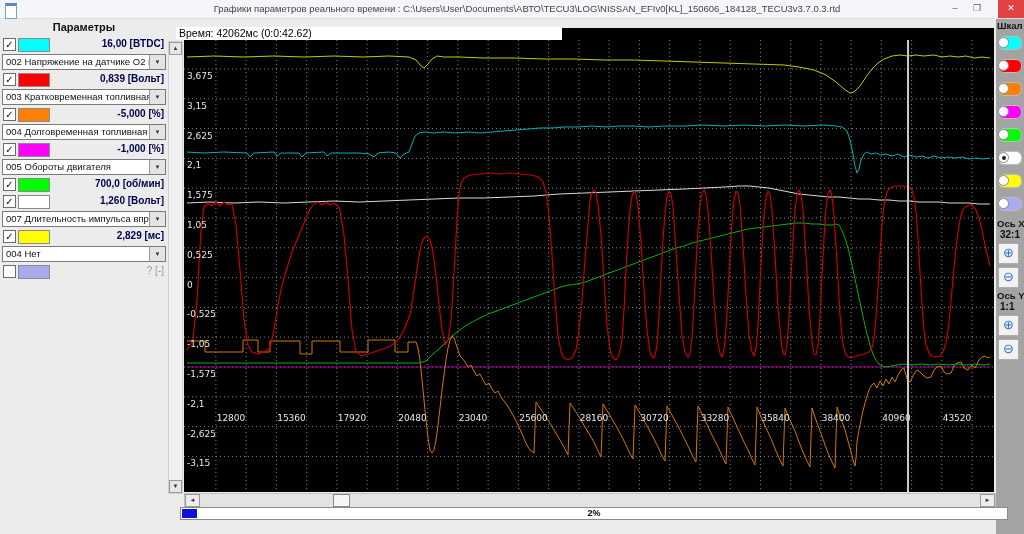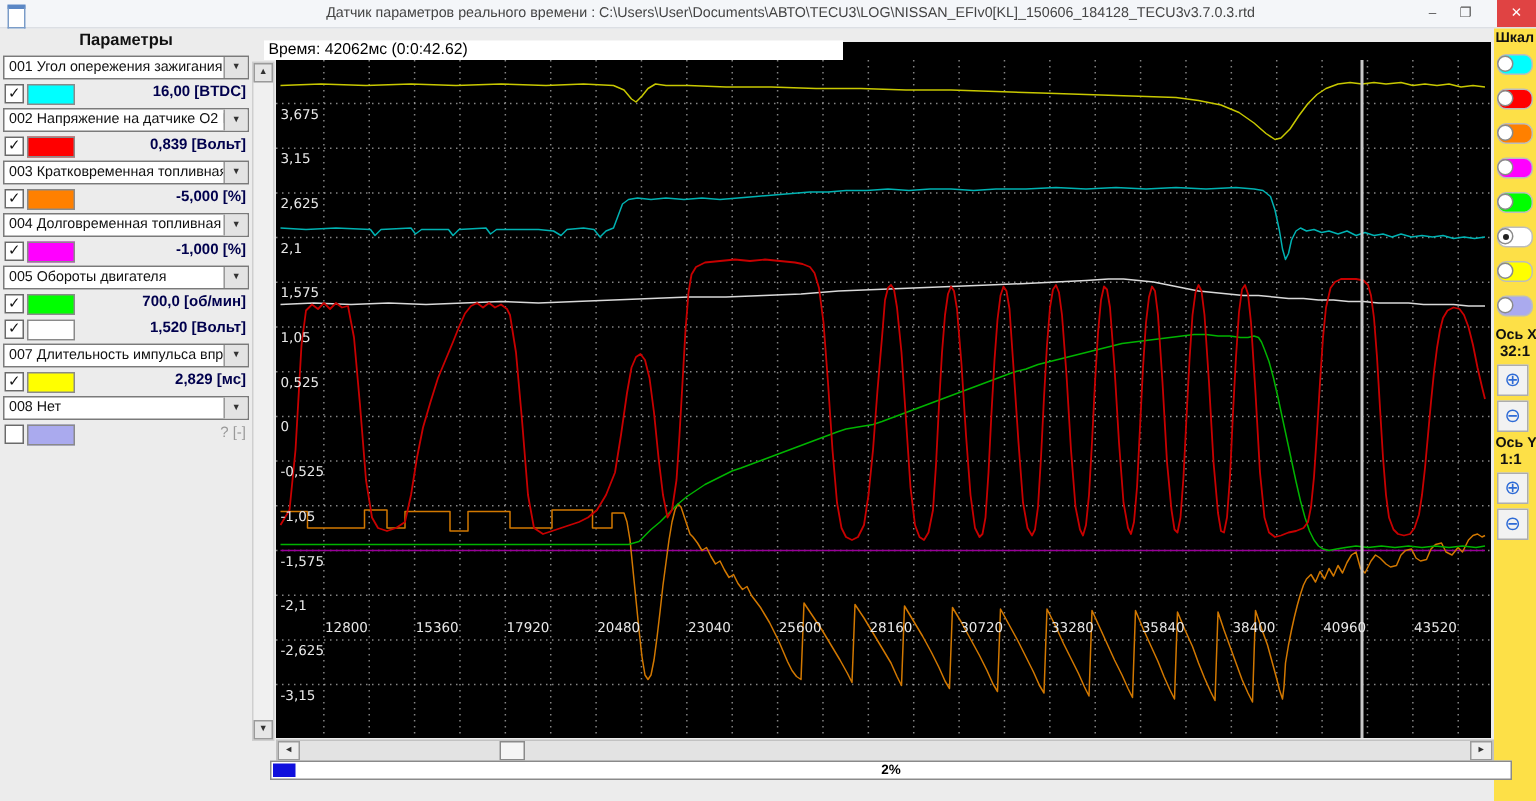--- a/index.html
+++ b/index.html
@@ -37,21 +37,21 @@
   .vs-btn{position:absolute;left:0;width:11px;height:11px;background:#e6e6e6;border:1px solid #9a9a9a;
     font-size:6px;line-height:11px;text-align:center;color:#333;}
   #vs-up{top:0;}
   #vs-down{bottom:0;}
   
   #chart{position:absolute;left:184px;top:28px;width:810px;height:464px;background:#000;}
   #chart svg{position:absolute;left:0;top:12px;}
   #time-box{position:absolute;left:176px;top:27px;width:383px;height:13px;background:#fff;
     font-size:10.5px;font-weight:normal;color:#000;line-height:13px;padding-left:3px;white-space:nowrap;}
   
-  #scales{position:absolute;left:996px;top:19px;width:28px;height:515px;background:#fde047;}
+  #scales{position:absolute;left:996px;top:19px;width:28px;height:515px;background:#a3a3a3;}
   #scales-header{font-size:9.5px;font-weight:bold;color:#111;margin:1px 0 3px 1px;white-space:nowrap;overflow:hidden;}
   .scale-row{position:relative;height:23px;}
   .pill{position:absolute;left:2px;top:2px;width:22px;height:12px;border-radius:6px;border:1px solid #bdbdbd;}
   .radio{position:absolute;left:2px;top:3px;width:9px;height:9px;border-radius:50%;background:#fff;
     border:1px solid #8a8a8a;}
   .radio .dot{position:absolute;left:2.5px;top:2.5px;width:4px;height:4px;border-radius:50%;background:#222;}
   .axis-label{font-size:9.5px;font-weight:bold;color:#111;margin-left:1px;white-space:nowrap;}
   .axis-ratio{font-size:10px;font-weight:bold;color:#111;margin-left:4px;}
   .zoom-btn{width:19px;height:19px;margin:3px 0 2px 2px;background:#f2f2f2;border:1px solid #adadad;
     font-size:13px;line-height:17px;text-align:center;color:#2e6bd6;}
@@ -65,33 +65,29 @@
   #progress{position:absolute;left:180px;top:507px;width:826px;height:11px;background:#fff;border:1px solid #8a8a8a;}
   #progress-fill{position:absolute;left:1px;top:1px;width:15px;height:9px;background:#1010dd;}
   #progress-label{position:absolute;left:0;right:0;top:0;text-align:center;font-size:9px;font-weight:bold;color:#000;line-height:11px;}
 </style>
 </head>
 <body>
 
 <div id="window">
   <div id="titlebar">
     <div id="app-icon"></div>
-    <div id="title-text">Датчик параметров реального времени : C:\Users\User\Documents\АВТО\TECU3\LOG\NISSAN_EFIv0[KL]_150606_184128_TECU3v3.7.0.3.rtd</div>
+    <div id="title-text">Графики параметров реального времени : C:\Users\User\Documents\АВТО\TECU3\LOG\NISSAN_EFIv0[KL]_150606_184128_TECU3v3.7.0.3.rtd</div>
     <div id="btn-min" class="win-btn">–</div>
     <div id="btn-max" class="win-btn">❐</div>
     <div id="btn-close" class="win-btn">✕</div>
   </div>
 
   <div id="params">
     <div id="params-header">Параметры</div>
     <div id="params-list">
-        <div class="dropdown">
-          <span class="dd-text">001 Угол опережения зажигания</span>
-          <div class="dd-arrow">▼</div>
-        </div>
         <div class="value-row">
           <div class="checkbox">✓</div>
           <div class="swatch" style="background: rgb(0, 255, 255);"></div>
           <div class="param-value">16,00 [BTDC]</div>
         </div>
         <div class="dropdown">
           <span class="dd-text">002 Напряжение на датчике O2 B1 S</span>
           <div class="dd-arrow">▼</div>
         </div>
         <div class="value-row">
@@ -122,33 +118,33 @@
           <div class="dd-arrow">▼</div>
         </div>
         <div class="value-row">
           <div class="checkbox">✓</div>
           <div class="swatch" style="background: rgb(0, 255, 0);"></div>
           <div class="param-value">700,0 [об/мин]</div>
         </div>
         <div class="value-row">
           <div class="checkbox">✓</div>
           <div class="swatch" style="background: rgb(255, 255, 255);"></div>
-          <div class="param-value">1,520 [Вольт]</div>
+          <div class="param-value">1,260 [Вольт]</div>
         </div>
         <div class="dropdown">
           <span class="dd-text">007 Длительность импульса впрыск</span>
           <div class="dd-arrow">▼</div>
         </div>
         <div class="value-row">
           <div class="checkbox">✓</div>
           <div class="swatch" style="background: rgb(255, 255, 0);"></div>
           <div class="param-value">2,829 [мс]</div>
         </div>
         <div class="dropdown">
-          <span class="dd-text">008 Нет</span>
+          <span class="dd-text">004 Нет</span>
           <div class="dd-arrow">▼</div>
         </div>
         <div class="value-row">
           <div class="checkbox"></div>
           <div class="swatch" style="background: rgb(170, 170, 238);"></div>
           <div class="param-value disabled">? [-]</div>
         </div>
       </div>
   </div>
 

